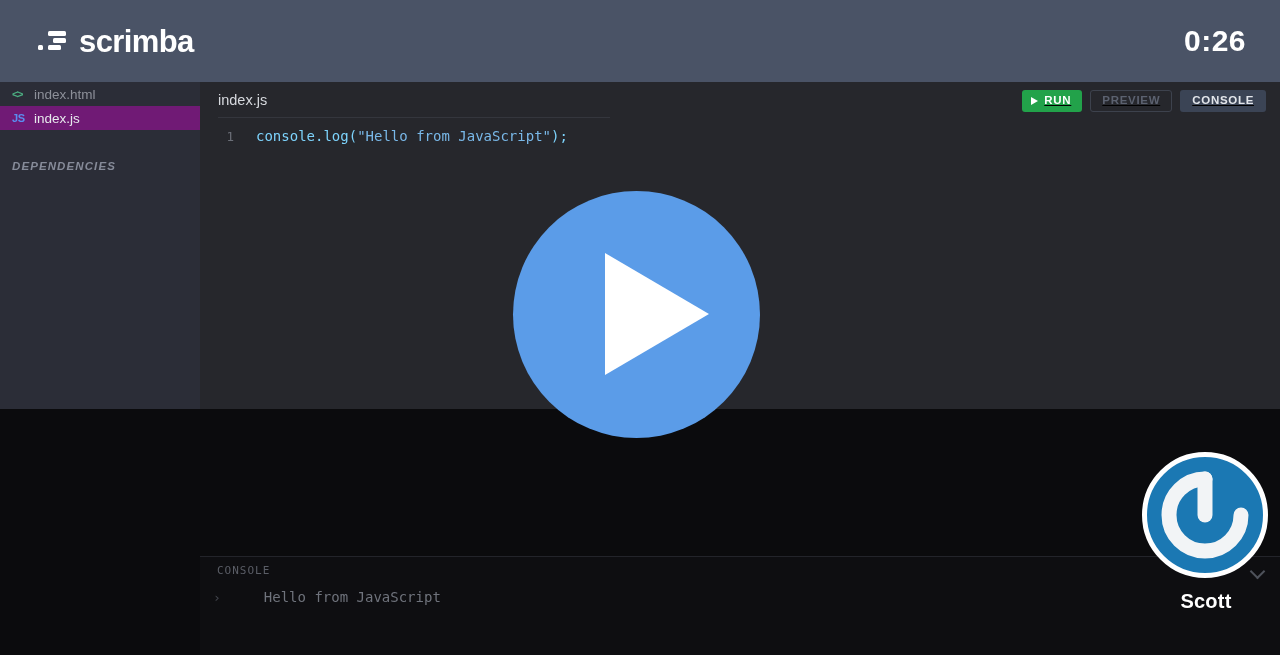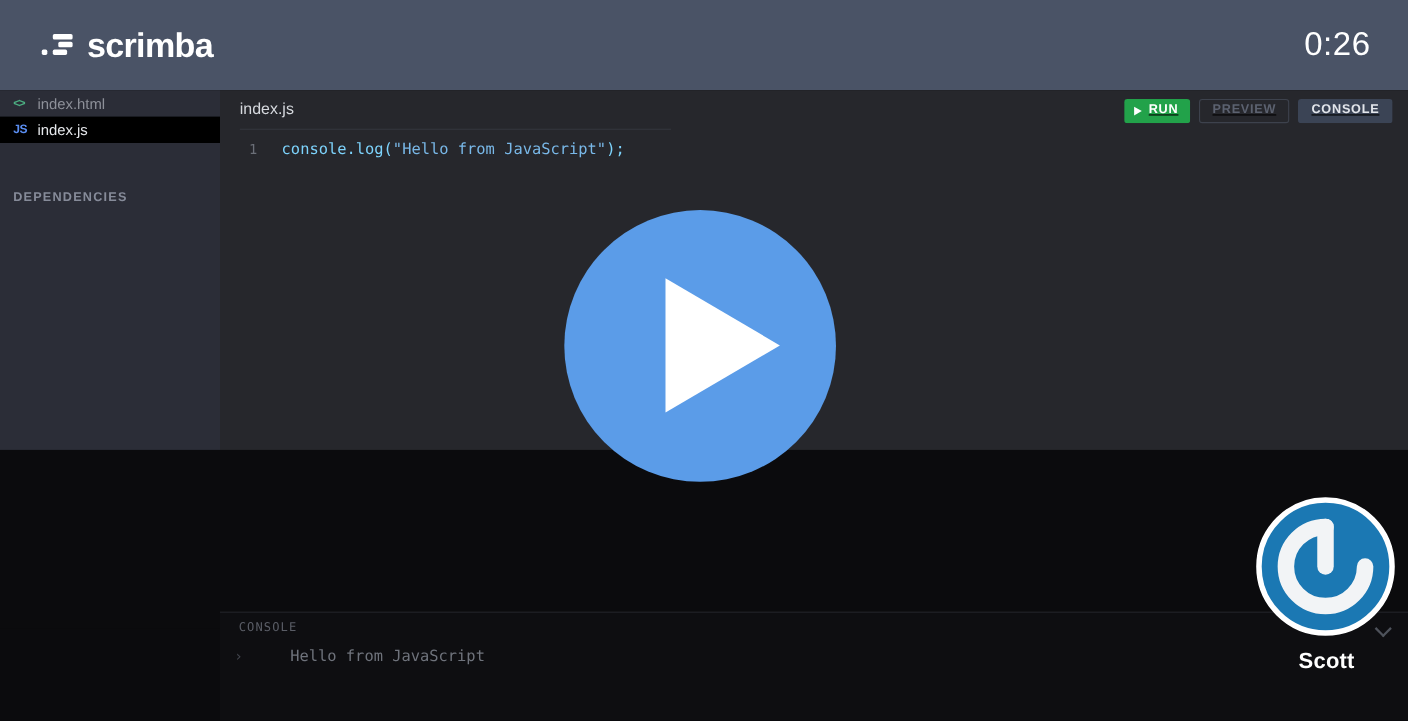--- a/index.html
+++ b/index.html
@@ -56,21 +56,21 @@
     color: #ffffff;
     font-size: 31px;
     font-weight: bold;
     letter-spacing: -0.6px;
     line-height: 1;
   }
 
   .timer {
     color: #ffffff;
     font-size: 30px;
-    font-weight: normal;
+    font-weight: bold;
     letter-spacing: 0.5px;
     line-height: 1;
   }
 
   
   .workspace {
     position: absolute;
     left: 0; top: 82px;
     width: 1280px; height: 327px;
   }
@@ -90,35 +90,35 @@
     padding: 11px 0 5px 12px;
   }
   .file-row {
     height: 24px;
     display: flex;
     align-items: center;
     gap: 7px;
     padding-left: 12px;
     font-size: 13.5px;
   }
-  .file-row.active { background: #000000; }
+  .file-row.active { background: #701a75; }
   .file-row .fname { color: #8d9099; }
   .file-row.active .fname { color: #e6e8ec; }
 
   .ficon {
     font-size: 11px;
     font-weight: bold;
     width: 15px;
     display: inline-block;
     line-height: 1;
   }
   .ficon.html { color: #4caf82; letter-spacing: -1.5px; }
   .ficon.js   { color: #5a8df0; letter-spacing: -0.3px; }
 
-  .deps-label { padding-top: 44px; }
+  .deps-label { padding-top: 30px; font-style: italic; }
 
   
   .editor {
     position: absolute;
     left: 200px; top: 0;
     width: 1080px; height: 327px;
     background: #26272c;
   }
   .editor-topbar {
     position: relative;

